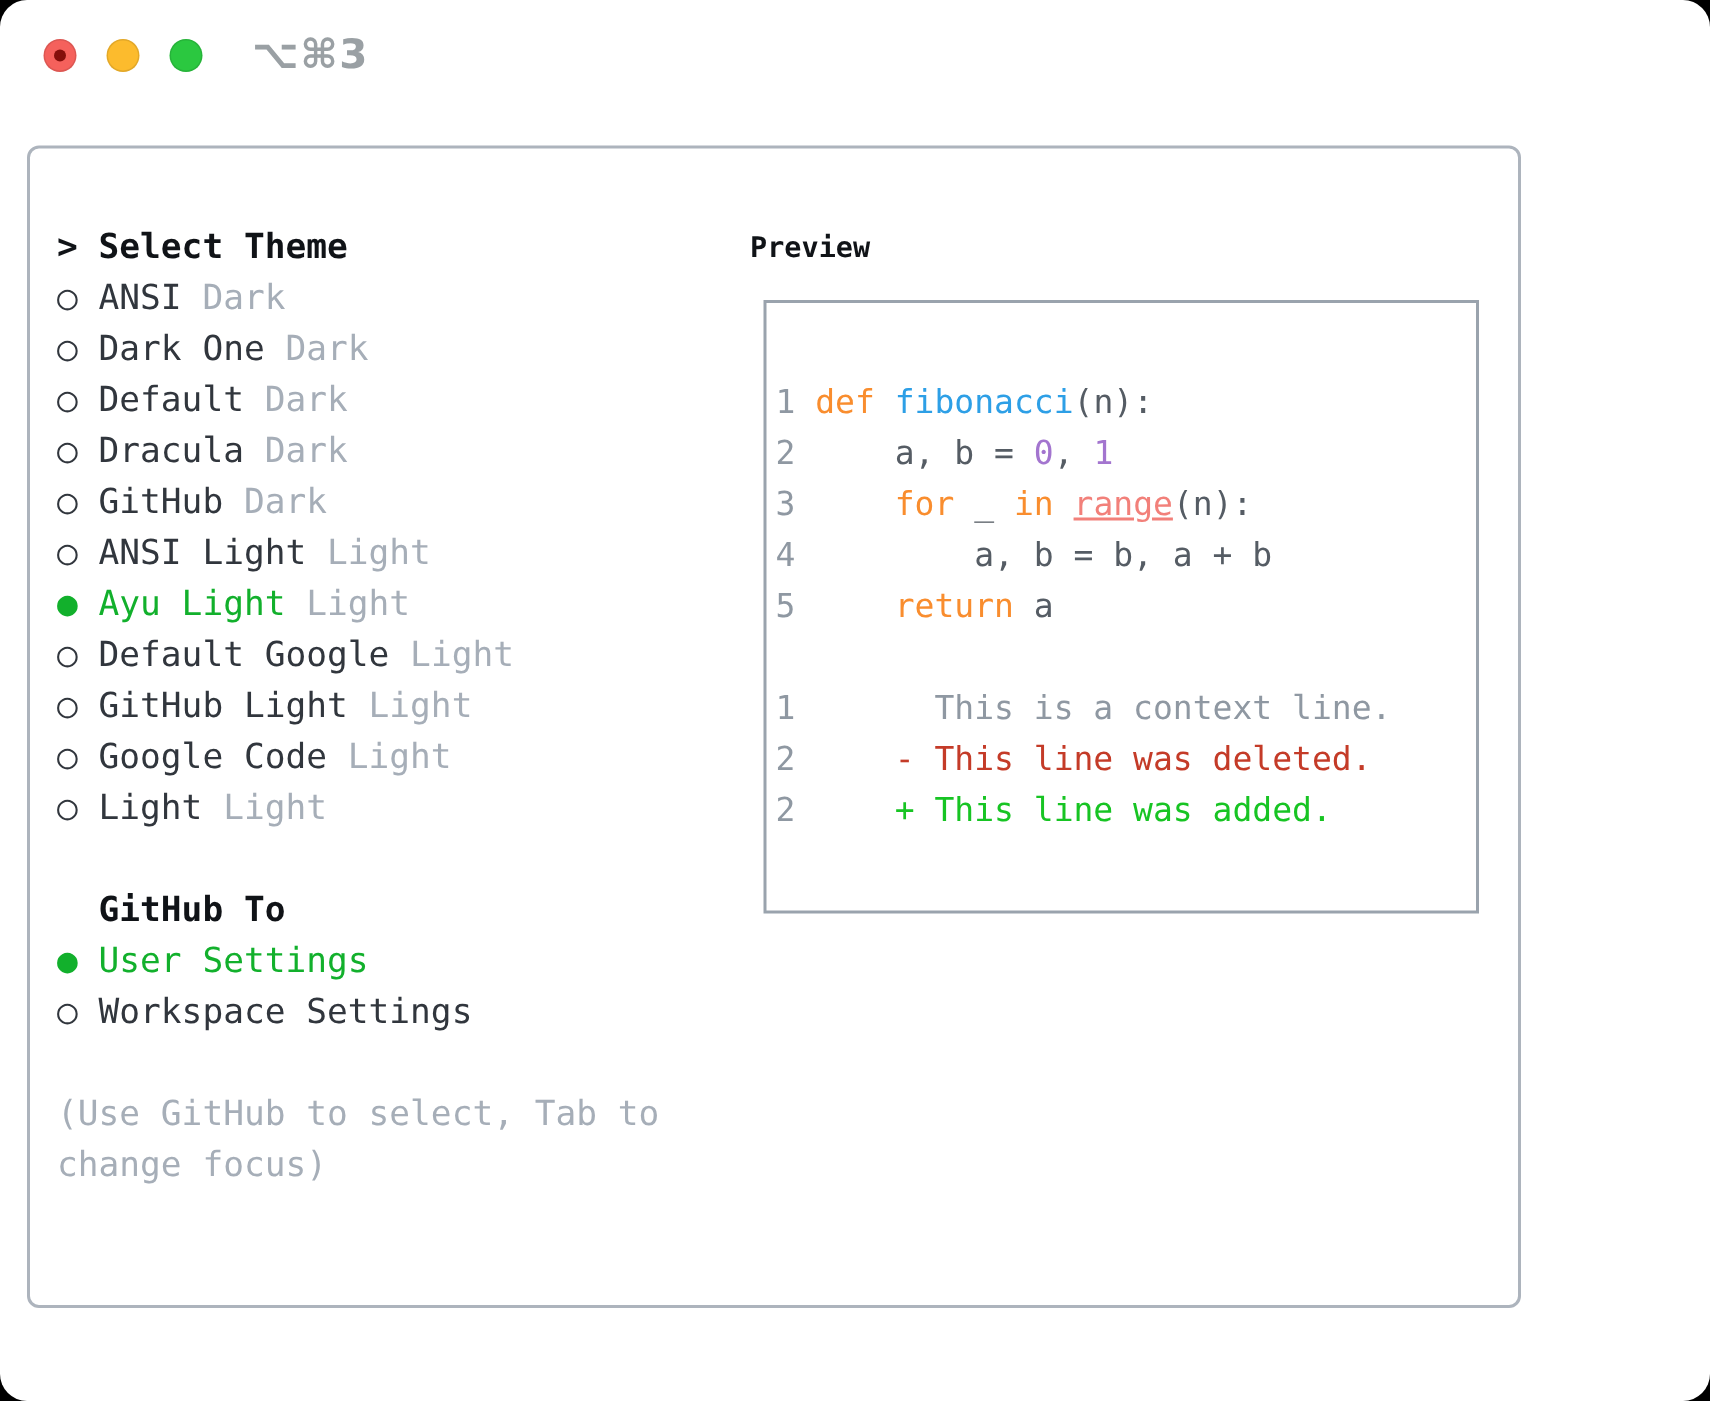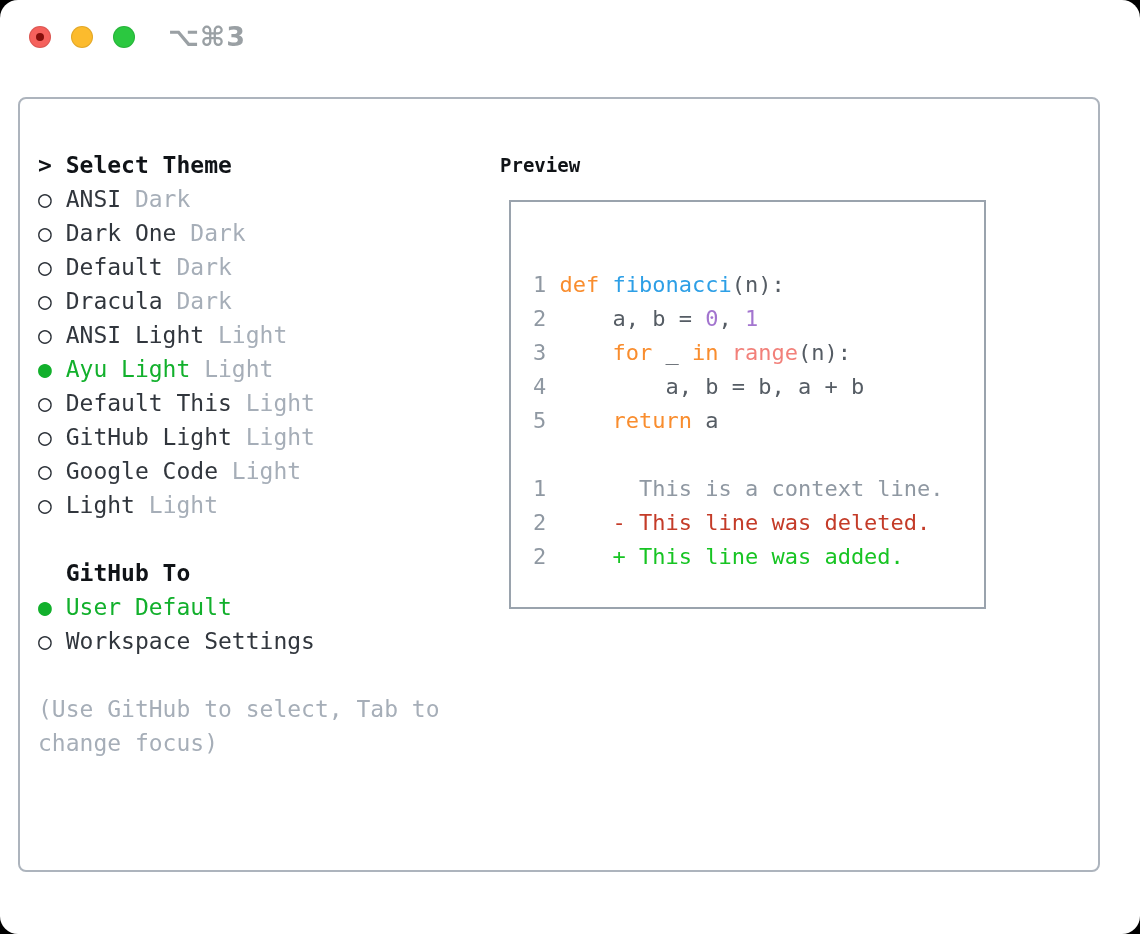--- a/index.html
+++ b/index.html
@@ -20,45 +20,45 @@
   .lights{position:absolute;top:26px;left:29px;display:flex;gap:20px;}
   .light{width:22px;height:22px;border-radius:50%;position:relative;
     box-shadow:inset 0 0 0 1px rgba(0,0,0,0.10);cursor:default;}
   .light.red{background:var(--traffic_red);}
   .light.yellow{background:var(--traffic_yellow);}
   .light.green{background:var(--traffic_green);}
   .light .dot{position:absolute;left:7px;top:7px;width:8px;height:8px;border-radius:50%;
     background:var(--traffic_red_dot);}
   .win-title{position:absolute;top:20px;left:168px;font-family:"DejaVu Sans","Liberation Sans",sans-serif;
     font-weight:700;font-size:27px;line-height:34px;color:var(--title_gray);letter-spacing:1px;}
-  .panel{position:absolute;left:18px;top:97px;width:1082px;height:775px;
+  .panel{position:absolute;left:18px;top:97px;width:996px;height:775px;
     border:2px solid var(--panel_border);border-radius:8px;background:var(--window_bg);}
   .left-col{position:absolute;left:18px;top:49px;font-size:23px;line-height:34px;color:var(--text_dark);}
   .row{height:34px;white-space:pre;}
   .marker{display:inline-block;width:2ch;color:var(--text_dark);}
   .focus-header .marker,.focus-header .label{color:var(--heading);font-weight:700;}
   .section-header .label{color:var(--heading);font-weight:700;}
   .name{color:var(--text_dark);text-align:right;}
   .variant{margin-left:1ch;color:var(--muted);}
   .selected .marker,.selected .name{color:var(--accent_green);}
   .spacer{height:34px;}
   .hint{color:var(--muted);white-space:pre;height:34px;}
   .preview-label{position:absolute;left:480px;top:49px;font-size:19px;line-height:34px;
     font-weight:700;color:var(--heading);}
   .preview-box{position:absolute;left:489px;top:101px;width:477px;height:409px;
     border:2px solid var(--preview_border);background:var(--window_bg);}
-  pre.code{margin:16px;padding:50px 0 0 6px;font-size:22px;line-height:34px;
+  pre.code{margin:0;padding:50px 0 0 6px;font-size:22px;line-height:34px;
     font-family:"DejaVu Sans Mono","Liberation Mono",monospace;color:var(--code_fg);white-space:pre;}
   .cl{height:34px;}
   .ln{display:inline-block;width:2ch;color:var(--line_number);}
   .fg{color:var(--code_fg);}
   .kw{color:var(--kw_orange);}
   .fn{color:var(--fn_blue);}
   .num{color:var(--num_purple);}
-  .bi{color:var(--builtin_coral);}
+  .bi{color:var(--builtin_coral);text-decoration:underline;}
   .ctx{color:var(--line_number);}
   .del{color:var(--diff_red);}
   .add{color:var(--diff_green);}
 </style>
 </head>
 <body>
 
 <div class="window">
 
   <div class="lights">
@@ -71,29 +71,30 @@
   <div class="win-title">⌥⌘3</div>
 
   <div class="panel">
 
     <div class="left-col">
       <div class="row focus-header"><span class="marker">&gt;</span><span class="label">Select Theme</span></div>
       <div class="row"><span class="marker">○</span><span class="name">ANSI</span><span class="variant">Dark</span></div>
       <div class="row"><span class="marker">○</span><span class="name">Dark One</span><span class="variant">Dark</span></div>
       <div class="row"><span class="marker">○</span><span class="name">Default</span><span class="variant">Dark</span></div>
       <div class="row"><span class="marker">○</span><span class="name">Dracula</span><span class="variant">Dark</span></div>
+      <div class="row"><span class="marker">○</span><span class="name">GitHub</span><span class="variant">Dark</span></div>
       <div class="row"><span class="marker">○</span><span class="name">ANSI Light</span><span class="variant">Light</span></div>
       <div class="row selected"><span class="marker">●</span><span class="name">Ayu Light</span><span class="variant">Light</span></div>
-      <div class="row"><span class="marker">○</span><span class="name">Default This</span><span class="variant">Light</span></div>
+      <div class="row"><span class="marker">○</span><span class="name">Default Google</span><span class="variant">Light</span></div>
       <div class="row"><span class="marker">○</span><span class="name">GitHub Light</span><span class="variant">Light</span></div>
       <div class="row"><span class="marker">○</span><span class="name">Google Code</span><span class="variant">Light</span></div>
       <div class="row"><span class="marker">○</span><span class="name">Light</span><span class="variant">Light</span></div>
       <div class="spacer"></div>
       <div class="row section-header"><span class="marker"></span><span class="label">GitHub To</span></div>
-      <div class="row selected"><span class="marker">●</span><span class="name">User Default</span></div>
+      <div class="row selected"><span class="marker">●</span><span class="name">User Settings</span></div>
       <div class="row"><span class="marker">○</span><span class="name">Workspace Settings</span></div>
       <div class="spacer"></div>
       <div class="hint">(Use GitHub to select, Tab to</div>
       <div class="hint">change focus)</div>
     </div>
 
     <div class="preview-label">Preview</div>
 
     <div class="preview-box">
       <pre class="code"><div class="cl"><span class="ln">1</span><span class="kw">def</span><span class="fg"> </span><span class="fn">fibonacci</span><span class="fg">(n):</span></div><div class="cl"><span class="ln">2</span><span class="fg">    a, b = </span><span class="num">0</span><span class="fg">, </span><span class="num">1</span></div><div class="cl"><span class="ln">3</span><span class="kw">    for</span><span class="fg"> _ </span><span class="kw">in</span><span class="fg"> </span><span class="bi">range</span><span class="fg">(n):</span></div><div class="cl"><span class="ln">4</span><span class="fg">        a, b = b, a + b</span></div><div class="cl"><span class="ln">5</span><span class="kw">    return</span><span class="fg"> a</span></div><div class="cl"></div><div class="cl"><span class="ln">1</span><span class="ctx">      This is a context line.</span></div><div class="cl"><span class="ln">2</span><span class="del">    - This line was deleted.</span></div><div class="cl"><span class="ln">2</span><span class="add">    + This line was added.</span></div></pre>

